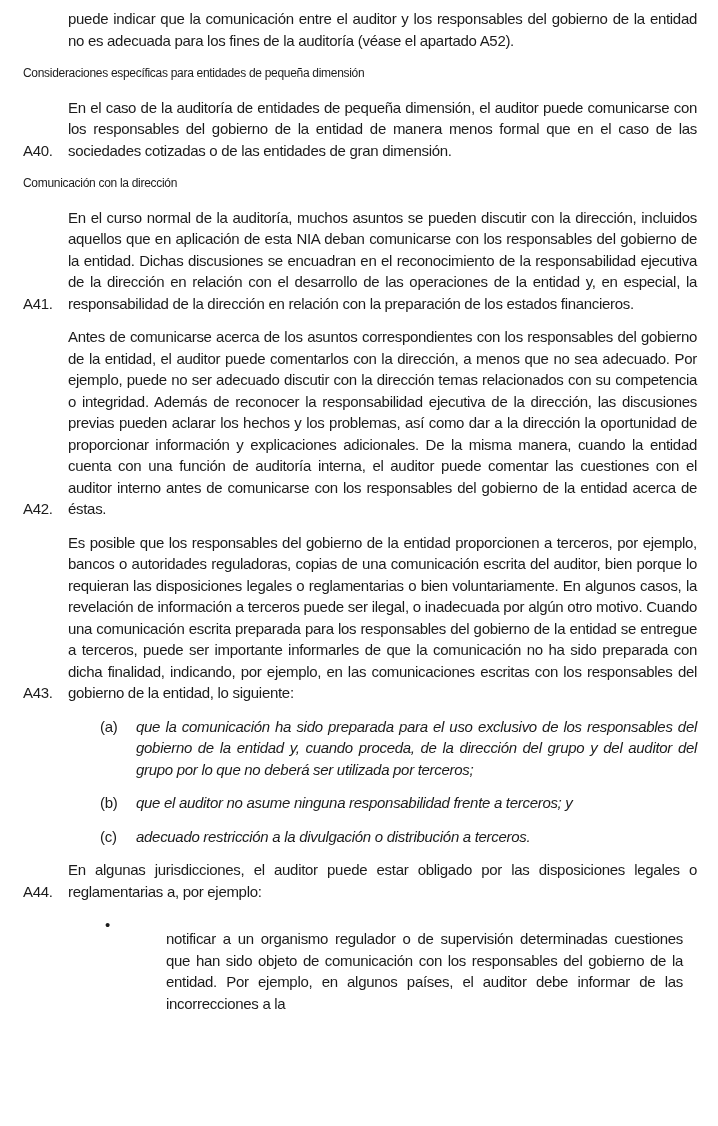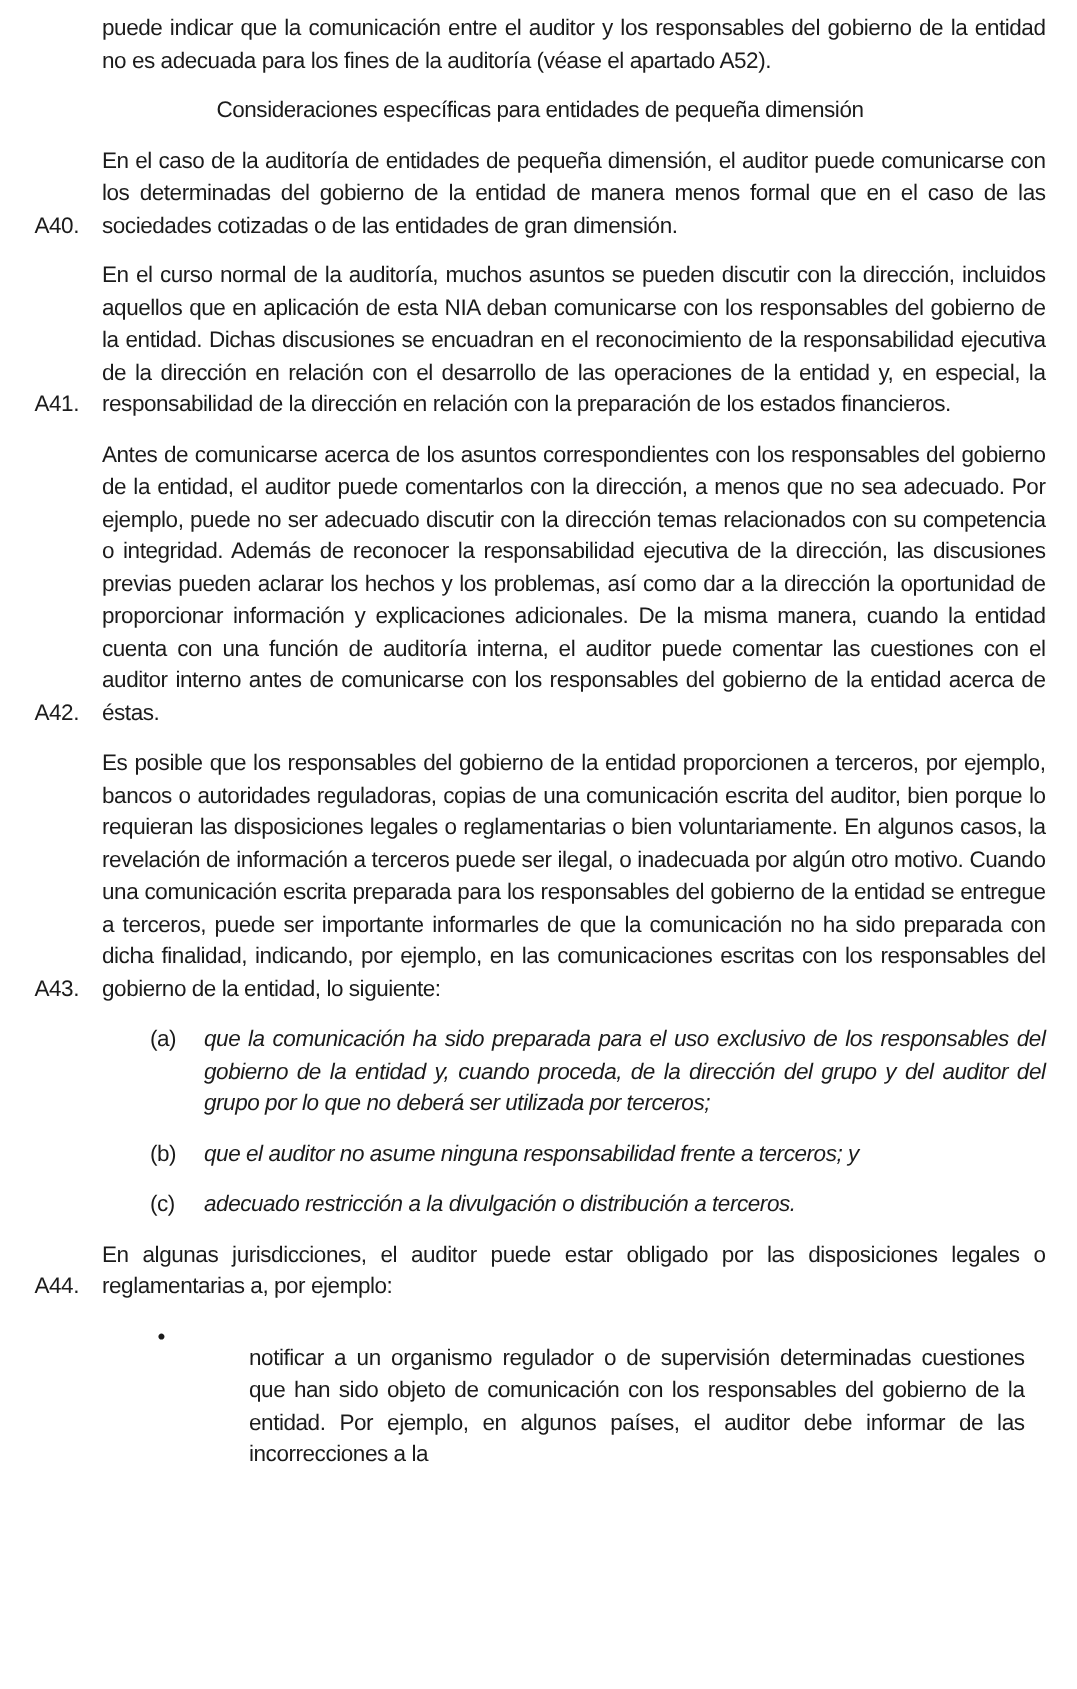--- a/index.html
+++ b/index.html
@@ -24,24 +24,24 @@
   .block {
     margin: 0 0 12px 0;
   }
   
   .cont-para {
     margin-left: 45px;
     text-align: justify;
   }
   
   .heading {
-    font-size: 15px;
+    font-size: 12px;
     font-weight: normal;
     margin: 0 0 12px 0;
-    text-align: center;
+    text-align: left;
   }
   
   .numbered {
     display: flex;
     align-items: flex-end;
   }
   .num-label {
     flex: 0 0 45px;
     text-align: left;
   }
@@ -86,23 +86,24 @@
 <body>
 
 <div class="page">
 
   <p class="block cont-para">puede indicar que la comunicación entre el auditor y los responsables del gobierno de la entidad no es adecuada para los fines de la auditoría (véase el apartado A52).</p>
 
   <h3 class="heading">Consideraciones específicas para entidades de pequeña dimensión</h3>
 
   <div class="block numbered">
     <span class="num-label">A40.</span>
-    <p class="num-body">En el caso de la auditoría de entidades de pequeña dimensión, el auditor puede comunicarse con los determinadas del gobierno de la entidad de manera menos formal que en el caso de las sociedades cotizadas o de las entidades de gran dimensión.</p>
+    <p class="num-body">En el caso de la auditoría de entidades de pequeña dimensión, el auditor puede comunicarse con los responsables del gobierno de la entidad de manera menos formal que en el caso de las sociedades cotizadas o de las entidades de gran dimensión.</p>
   </div>
 
+  <h3 class="heading">Comunicación con la dirección</h3>
 
   <div class="block numbered">
     <span class="num-label">A41.</span>
     <p class="num-body">En el curso normal de la auditoría, muchos asuntos se pueden discutir con la dirección, incluidos aquellos que en aplicación de esta NIA deban comunicarse con los responsables del gobierno de la entidad. Dichas discusiones se encuadran en el reconocimiento de la responsabilidad ejecutiva de la dirección en relación con el desarrollo de las operaciones de la entidad y, en especial, la responsabilidad de la dirección en relación con la preparación de los estados financieros.</p>
   </div>
 
   <div class="block numbered">
     <span class="num-label">A42.</span>
     <p class="num-body">Antes de comunicarse acerca de los asuntos correspondientes con los responsables del gobierno de la entidad, el auditor puede comentarlos con la dirección, a menos que no sea adecuado. Por ejemplo, puede no ser adecuado discutir con la dirección temas relacionados con su competencia o integridad. Además de reconocer la responsabilidad ejecutiva de la dirección, las discusiones previas pueden aclarar los hechos y los problemas, así como dar a la dirección la oportunidad de proporcionar información y explicaciones adicionales. De la misma manera, cuando la entidad cuenta con una función de auditoría interna, el auditor puede comentar las cuestiones con el auditor interno antes de comunicarse con los responsables del gobierno de la entidad acerca de éstas.</p>
   </div>

